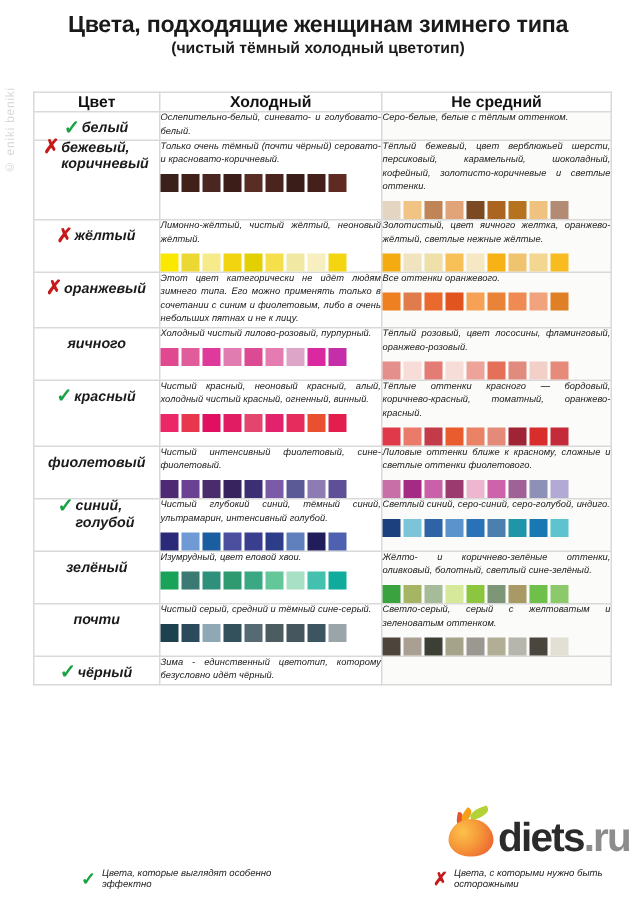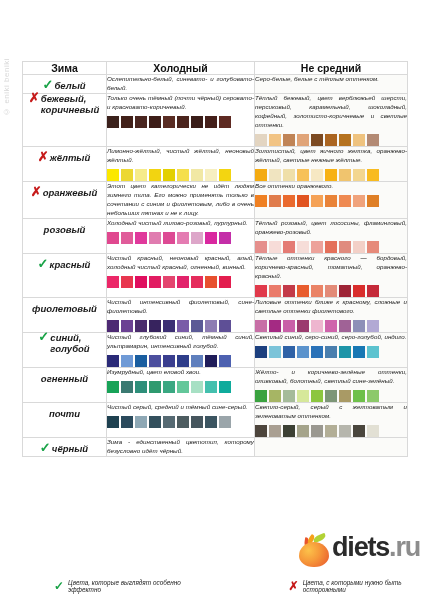--- a/index.html
+++ b/index.html
@@ -115,21 +115,21 @@
   }
   .legend-item.first{margin-left:54px;}
   .legend-item.second{margin-left:96px;}
   .lg-mark{font-size:12px;font-weight:bold;line-height:1;font-style:normal;}
   .lg-mark.ok{color:#19a347;}
   .lg-mark.no{color:#c61a1a;}
 
   
   .wm-brand{
     position:absolute;right:4px;top:534px;
-    display:flex;align-items:flex-start;height:38px;
+    display:flex;align-items:flex-end;height:38px;
   }
   .wm-apple{
     position:relative;width:34px;height:34px;margin-right:1px;
   }
   .wm-apple .fruit{
     position:absolute;left:2px;top:8px;width:30px;height:25px;
     background:radial-gradient(circle at 32% 34%, #fcc24a 0%, #f6993a 42%, #e8542c 100%);
     border-radius:50% 50% 48% 48%/56% 56% 44% 44%;
   }
   .wm-apple .leaf1{
@@ -151,33 +151,37 @@
     font-size:27px;font-weight:bold;color:#2b2b2b;
     letter-spacing:-1.2px;line-height:1;
   }
   .wm-text .ru{color:#8d8d8d;}
 </style>
 </head>
 <body>
 
 <div class="page">
 
+  <div class="title-block">
+    <div class="title-main">Цвета, подходящие женщинам зимнего типа</div>
+    <div class="title-sub">(чистый тёмный холодный цветотип)</div>
+  </div>
 
   <div class="wm-left">© eniki beniki</div>
 
   <div class="table-wrap">
     <table class="ct">
       <colgroup>
         <col class="c-color">
           <col class="c-good">
           <col class="c-bad">
       </colgroup>
       <thead>
         <tr>
-          <th>Зима</th>
+          <th>Цвет</th>
           <th>Холодный</th>
           <th>Не средний</th>
         </tr>
       </thead>
       <tbody id="table-body">
           <tr>
             <td class="cname"><span class="cname-inner"><span class="mark ok">✓</span>белый</span></td>
             <td class="desc">
               <p>Ослепительно-белый, синевато- и голубовато-белый.</p>
             </td>
@@ -261,21 +265,21 @@
                 <div class="sw" style="background: rgb(225, 84, 32);"></div>
                 <div class="sw" style="background: rgb(245, 162, 86);"></div>
                 <div class="sw" style="background: rgb(233, 131, 56);"></div>
                 <div class="sw" style="background: rgb(239, 138, 82);"></div>
                 <div class="sw" style="background: rgb(240, 163, 124);"></div>
                 <div class="sw" style="background: rgb(223, 127, 38);"></div>
               </div>
             </td>
           </tr>
           <tr>
-            <td class="cname"><span class="cname-inner" style="padding-left: 0px; text-align: center;">розовый</span></td>
+            <td class="cname"><span class="cname-inner" style="padding-left: 0px; text-align: center;">яичного</span></td>
             <td class="desc">
               <p>Холодный чистый лилово-розовый, пурпурный.</p>
               <div class="swatches">
                 <div class="sw" style="background: rgb(224, 72, 143);"></div>
                 <div class="sw" style="background: rgb(224, 92, 154);"></div>
                 <div class="sw" style="background: rgb(224, 57, 156);"></div>
                 <div class="sw" style="background: rgb(224, 124, 176);"></div>
                 <div class="sw" style="background: rgb(221, 74, 148);"></div>
                 <div class="sw" style="background: rgb(228, 124, 178);"></div>
                 <div class="sw" style="background: rgb(221, 166, 201);"></div>
@@ -385,21 +389,21 @@
                 <div class="sw" style="background: rgb(91, 147, 204);"></div>
                 <div class="sw" style="background: rgb(42, 114, 184);"></div>
                 <div class="sw" style="background: rgb(74, 127, 174);"></div>
                 <div class="sw" style="background: rgb(30, 149, 168);"></div>
                 <div class="sw" style="background: rgb(24, 120, 180);"></div>
                 <div class="sw" style="background: rgb(92, 195, 207);"></div>
               </div>
             </td>
           </tr>
           <tr>
-            <td class="cname"><span class="cname-inner" style="padding-left: 0px; text-align: center;">огненный</span></td>
+            <td class="cname"><span class="cname-inner" style="padding-left: 0px; text-align: center;">зелёный</span></td>
             <td class="desc">
               <p>Изумрудный, цвет еловой хвои.</p>
               <div class="swatches">
                 <div class="sw" style="background: rgb(24, 163, 88);"></div>
                 <div class="sw" style="background: rgb(59, 122, 114);"></div>
                 <div class="sw" style="background: rgb(46, 143, 122);"></div>
                 <div class="sw" style="background: rgb(47, 154, 111);"></div>
                 <div class="sw" style="background: rgb(58, 168, 130);"></div>
                 <div class="sw" style="background: rgb(99, 199, 154);"></div>
                 <div class="sw" style="background: rgb(167, 224, 196);"></div>

